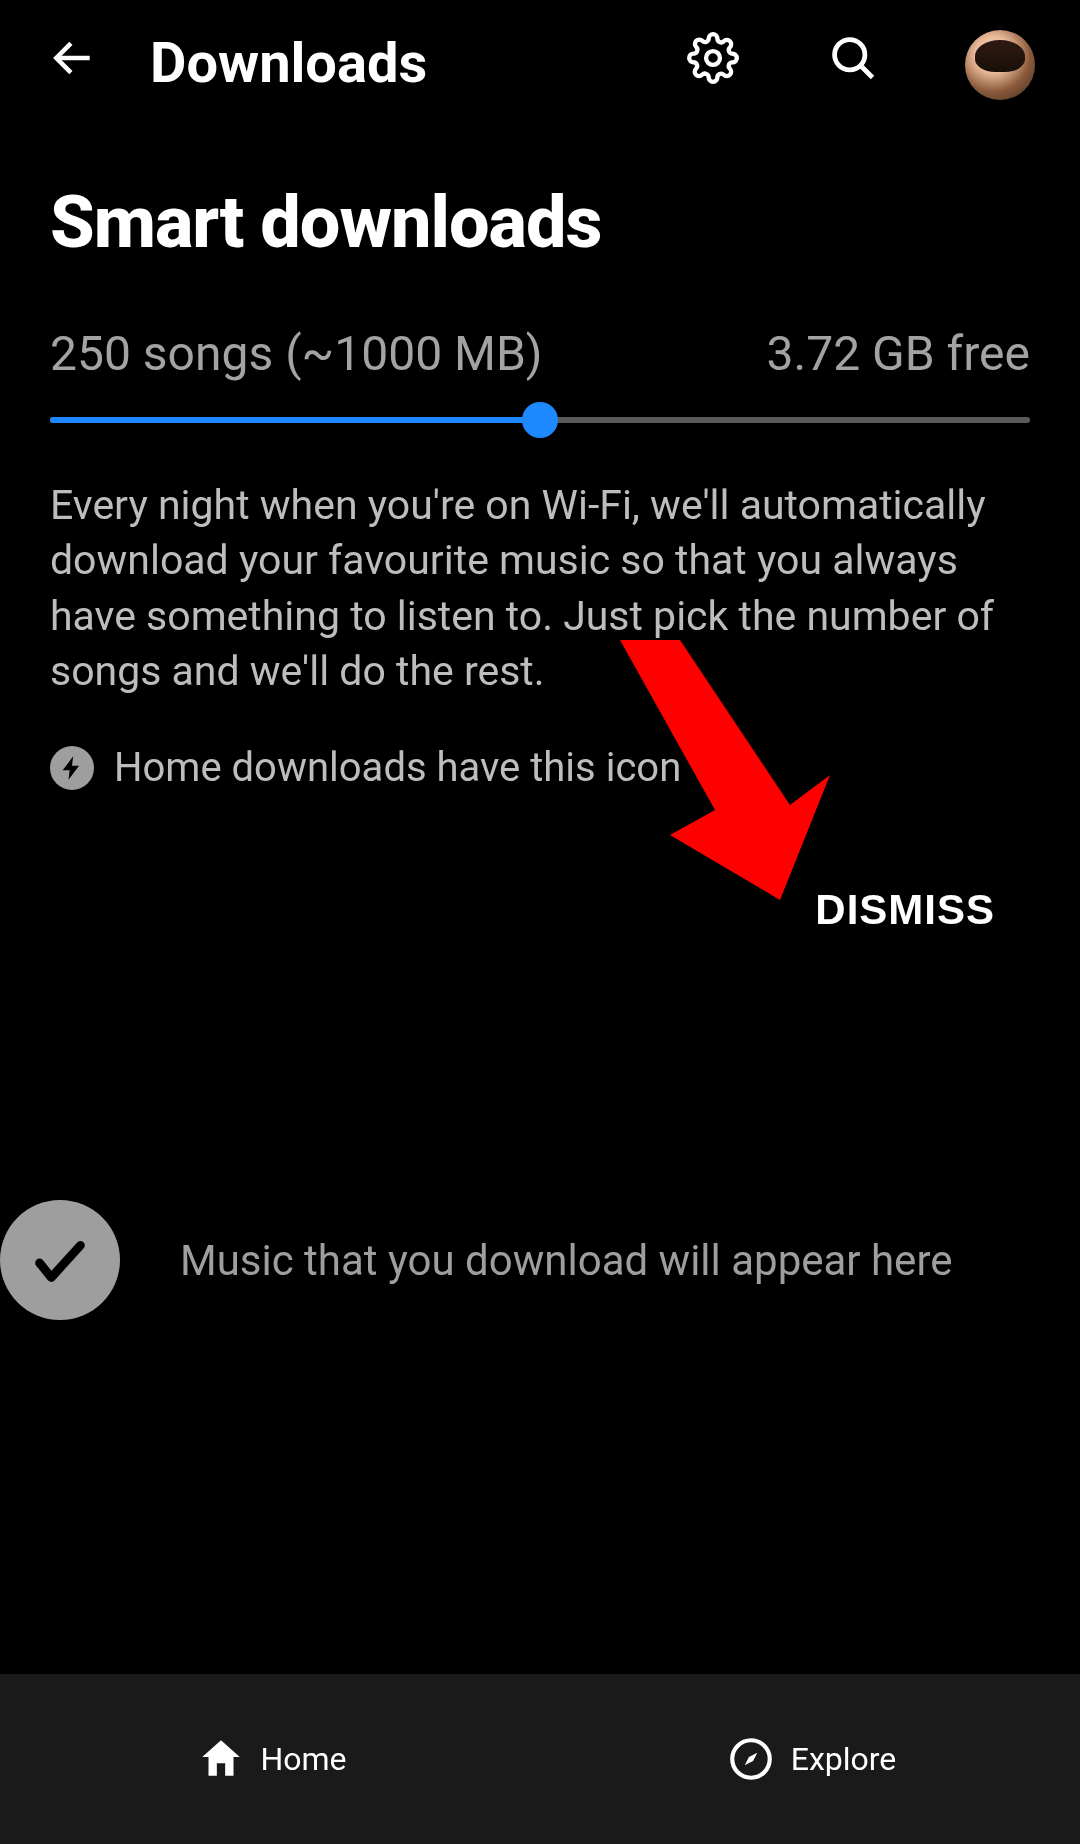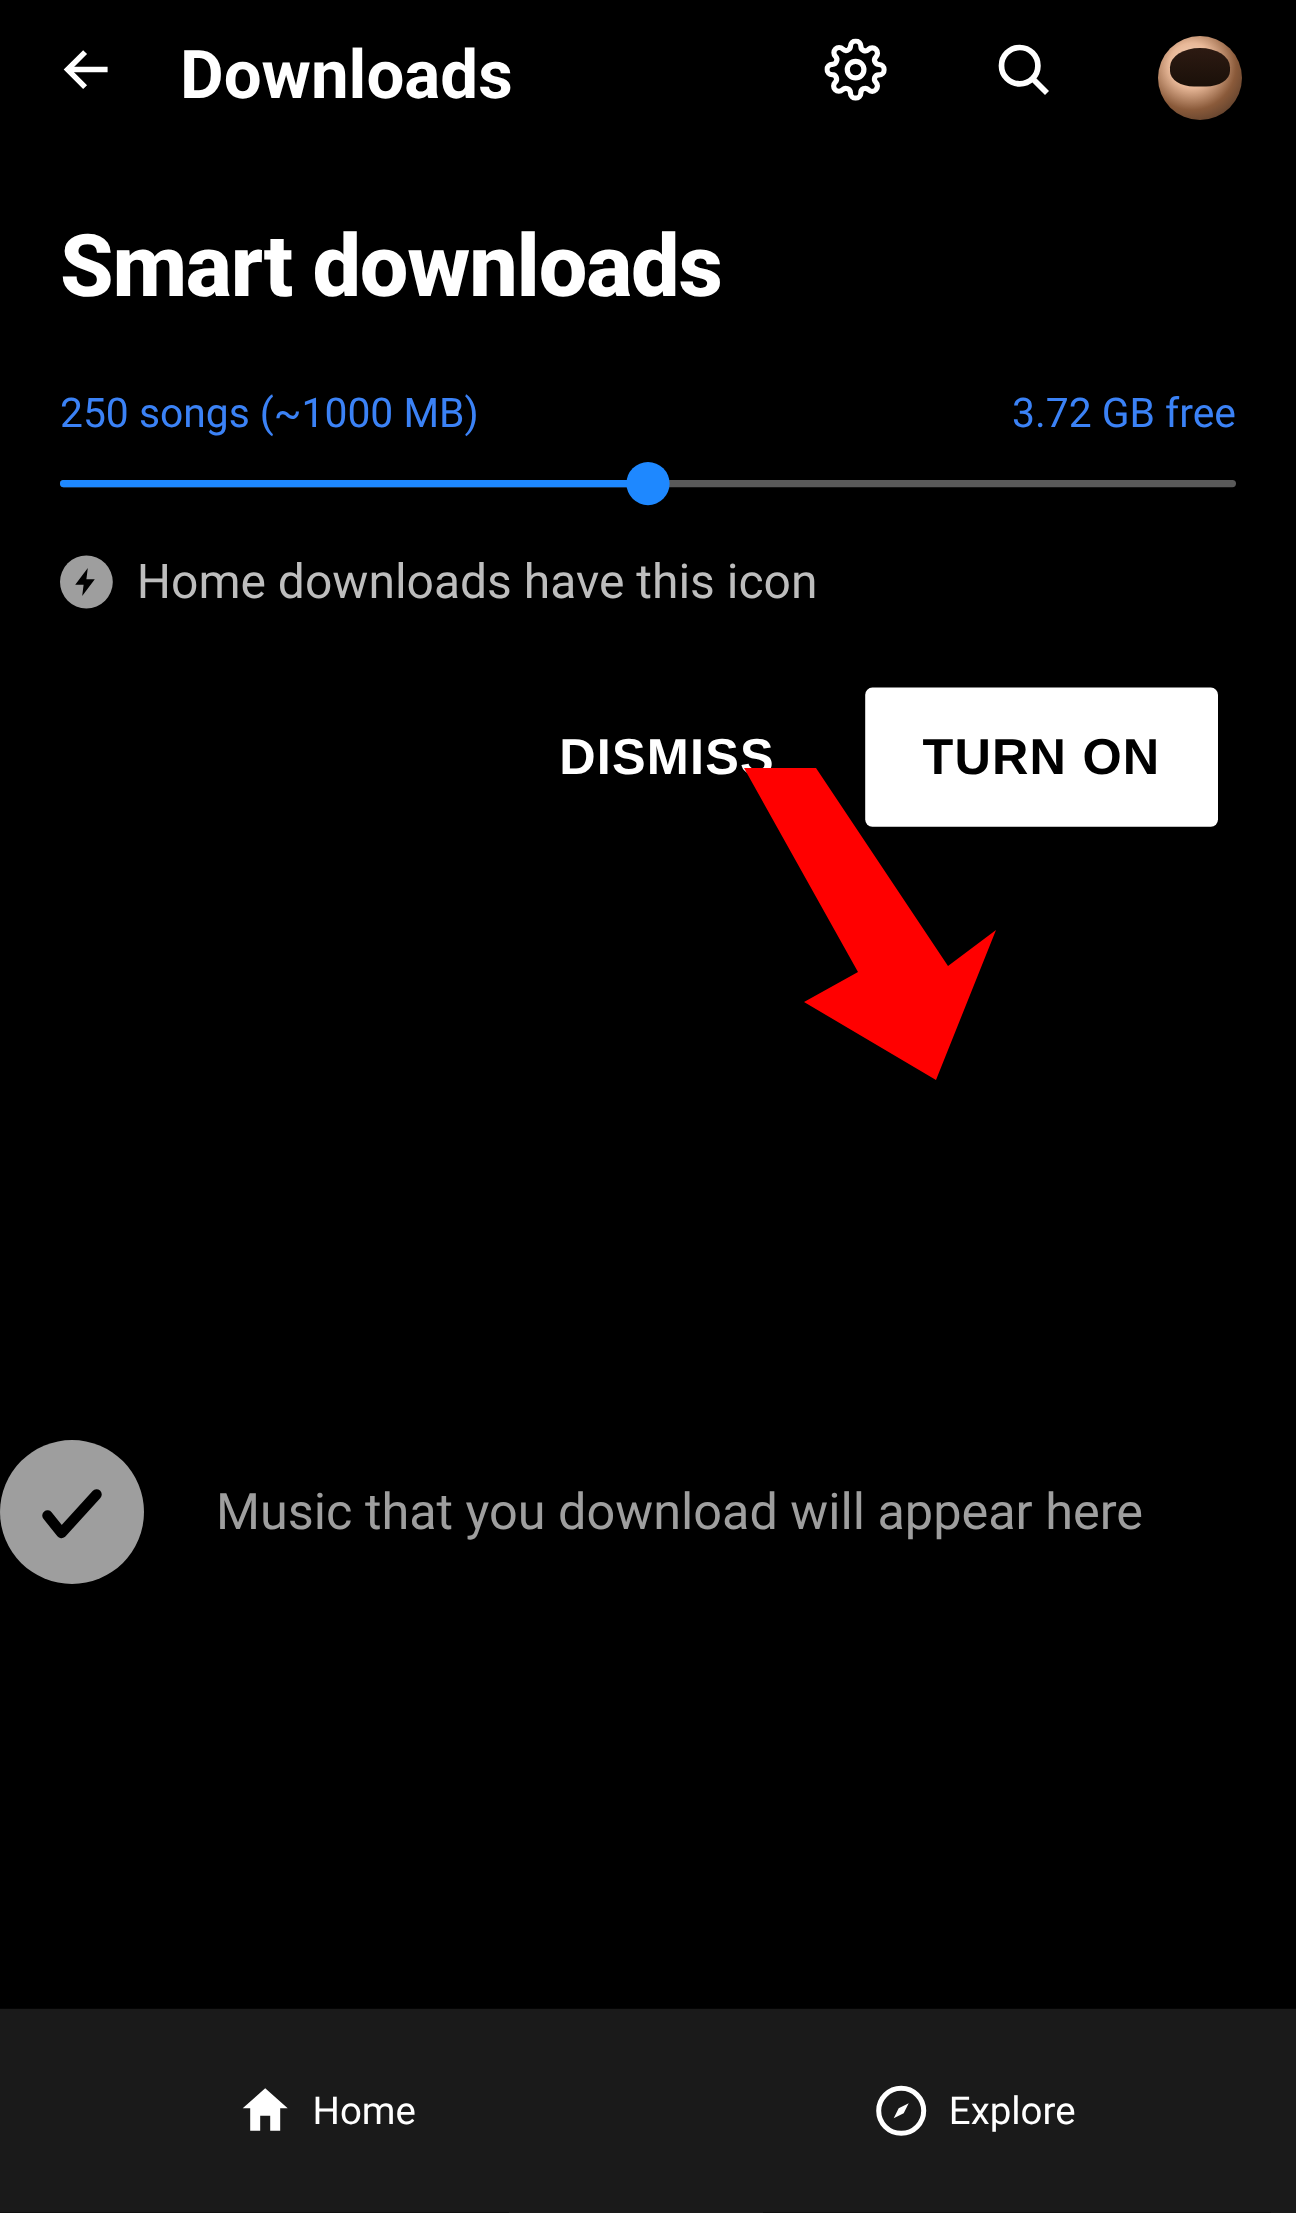--- a/index.html
+++ b/index.html
@@ -59,22 +59,22 @@
     }
     .section-title {
       font-size: 72px;
       font-weight: 800;
       margin-bottom: 60px;
       letter-spacing: -1px;
     }
     .slider-labels {
       display: flex;
       justify-content: space-between;
-      font-size: 34px;
-      color: #3b82f6;
+      font-size: 48px;
+      color: #a3a3a3;
       margin-bottom: 35px;
     }
     .slider-track {
       position: relative;
       height: 6px;
       background: #5a5a5a;
       border-radius: 3px;
       margin-bottom: 55px;
     }
     .slider-fill {
@@ -238,33 +238,33 @@
   <div class="slider-labels">
     <div>250 songs (~1000 MB)</div>
     <div>3.72 GB free</div>
   </div>
 
   <div class="slider-track">
     <div class="slider-fill"></div>
     <div class="slider-thumb"></div>
   </div>
 
+  <div class="description">Every night when you're on Wi-Fi, we'll automatically download your favourite music so that you always have something to listen to. Just pick the number of songs and we'll do the rest.</div>
 
   <div class="hint-row">
     <div class="bolt-badge">
       <svg viewBox="0 0 24 24" width="28" height="28" fill="#000">
         <path d="M13 2L4 14h6l-1 8 9-12h-6l1-8z"></path>
       </svg>
     </div>
     <div class="hint-text">Home downloads have this icon</div>
   </div>
 
   <div class="button-row">
     <button class="text-button">DISMISS</button>
-    <button class="primary-button">TURN ON</button>
   </div>
 </div>
 
 <svg class="arrow-annotation" width="250" height="260" viewBox="0 0 250 260">
   <polygon fill="#ff0000" points="30,0 90,0 200,165 240,135 190,260 80,195 125,170"></polygon>
 </svg>
 
 <div class="empty-state">
   <div class="check-badge">
     <svg viewBox="0 0 24 24" width="70" height="70" fill="none" stroke="#000" stroke-width="3" stroke-linecap="round" stroke-linejoin="round">

